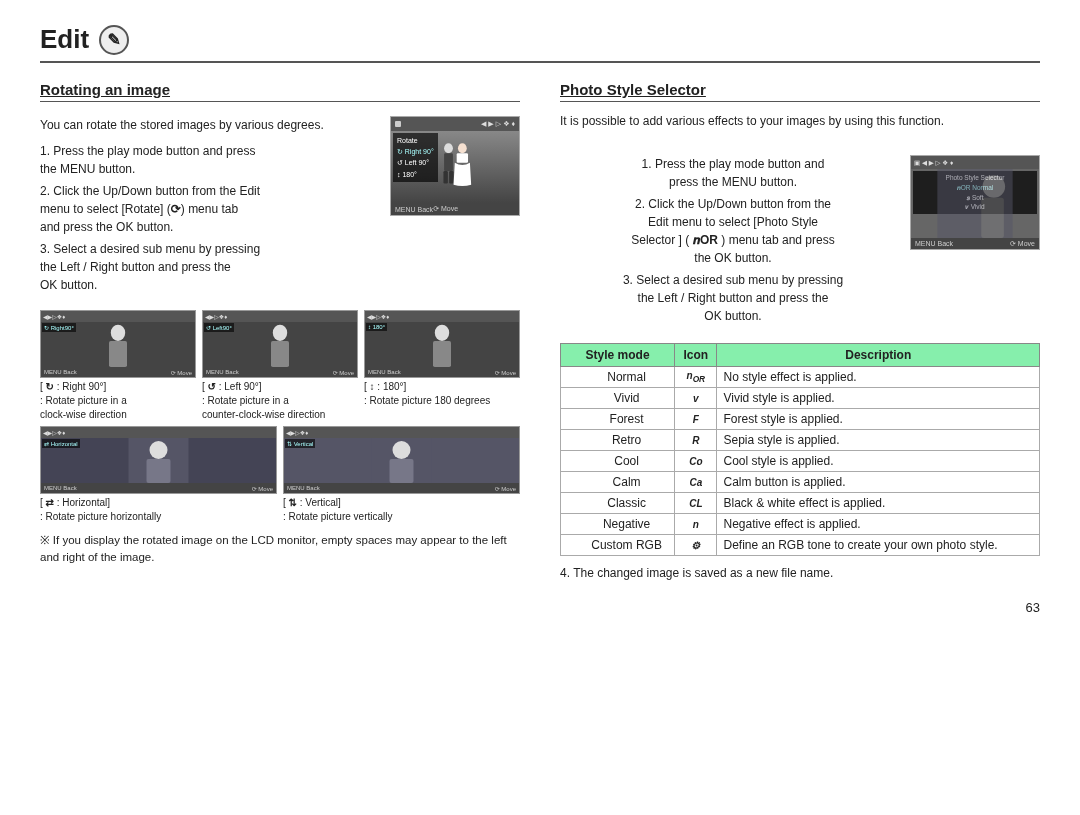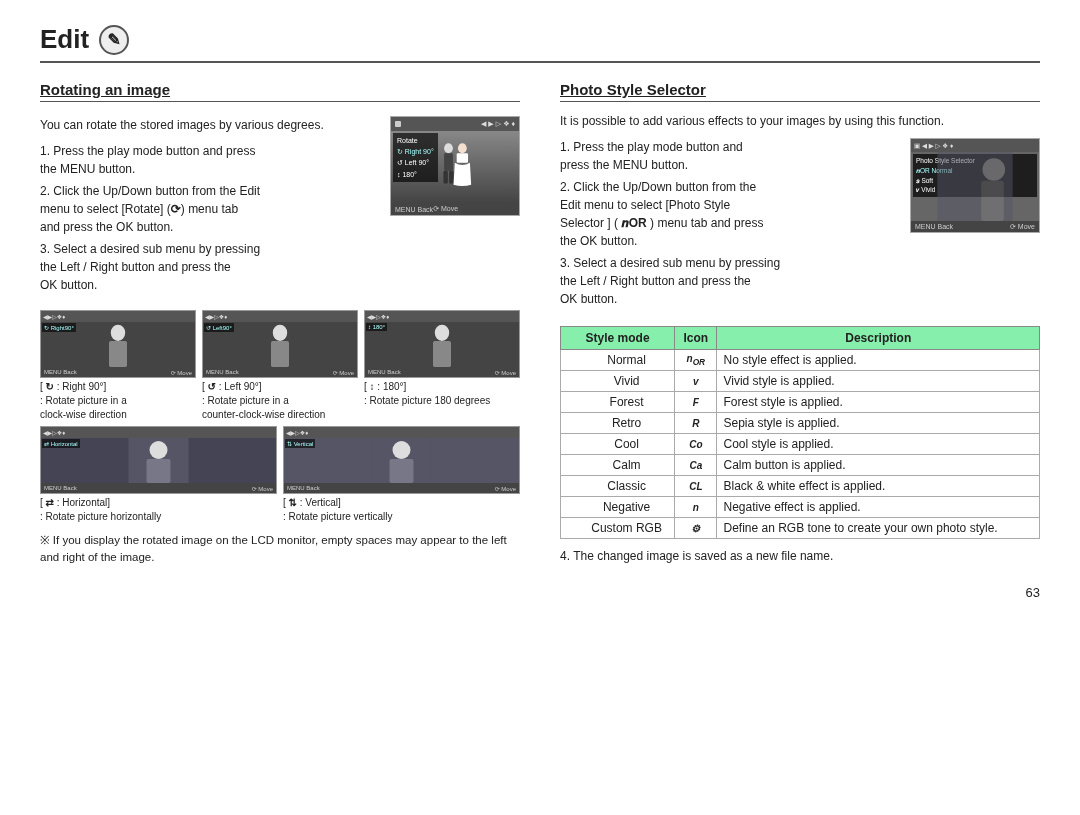--- a/index.html
+++ b/index.html
@@ -132,25 +132,26 @@
       gap: 6px;
       margin-bottom: 8px;
       justify-content: flex-start;
     }
     .two-shots .shot-block { width: 130px; }
 
     
     .note { font-size: 11.5px; line-height: 1.5; margin-top: 6px; }
 
     
-    .photo-style-intro { font-size: 12px; line-height: 1.5; margin-bottom: 8px; }
+    .photo-style-intro { font-size: 12px; line-height: 1.5; margin-bottom: 25px; }
     .ps-demo {
       display: flex;
       gap: 4px;
       margin-bottom: 10px;
+      text-align: center;
     }
     .ps-steps { flex: 1; font-size: 12px; line-height: 1.5; }
 
     
     table {
       width: 100%;
       border-collapse: collapse;
       font-size: 12px;
       margin-top: 6px;
     }

